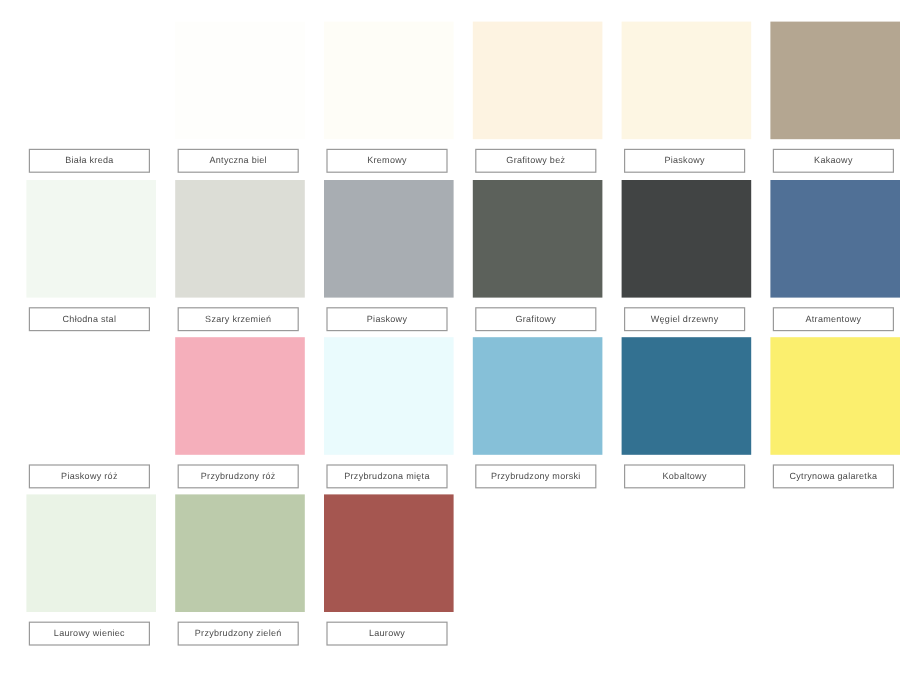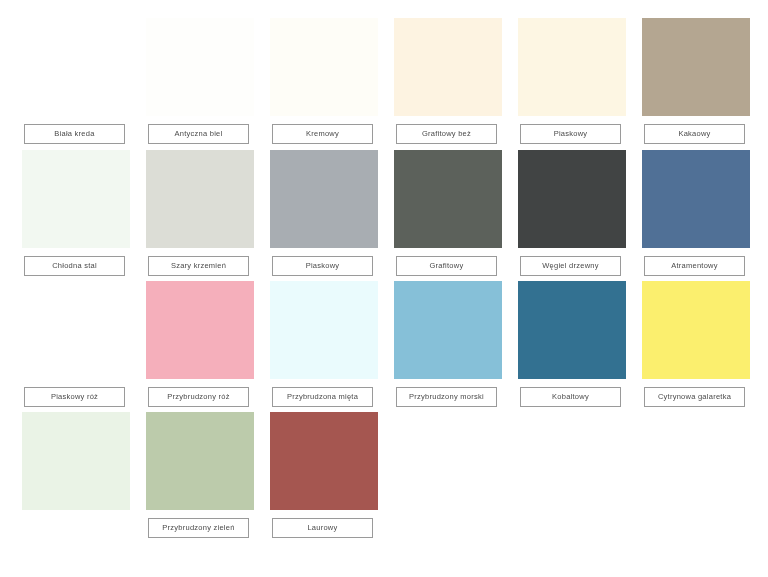--- a/index.html
+++ b/index.html
@@ -147,20 +147,21 @@
     </div>
     <div class="swatch-cell">
       <div class="swatch-chip" style="background-color: rgb(251, 239, 110);"></div>
       <div class="swatch-label">Cytrynowa galaretka</div>
     </div>
   </div>
 
   <div class="palette-row row-4">
     <div class="swatch-cell cell-offset-0">
       <div class="swatch-chip" style="background-color: rgb(234, 243, 230);"></div>
+      <div class="swatch-label">Laurowy wieniec</div>
     </div>
     <div class="swatch-cell">
       <div class="swatch-chip" style="background-color: rgb(188, 203, 171);"></div>
       <div class="swatch-label">Przybrudzony zieleń</div>
     </div>
     <div class="swatch-cell">
       <div class="swatch-chip" style="background-color: rgb(165, 86, 80);"></div>
       <div class="swatch-label">Laurowy</div>
     </div>
   </div>

